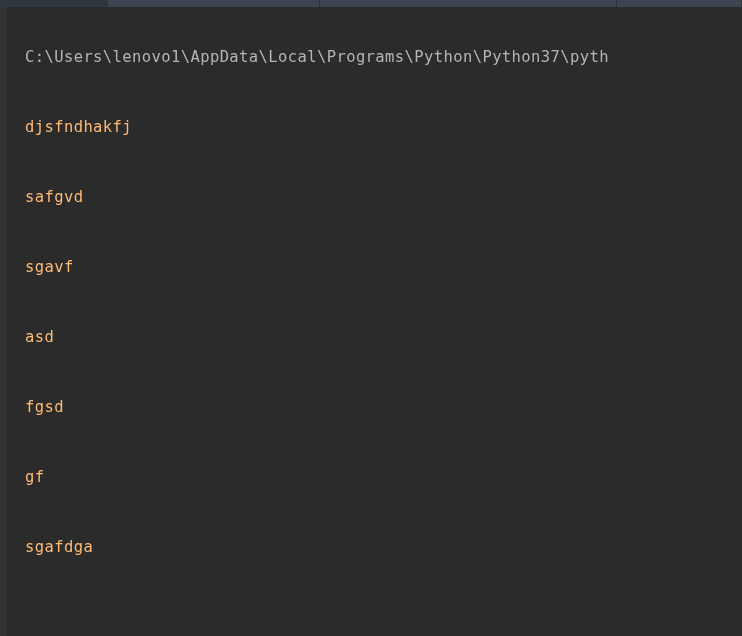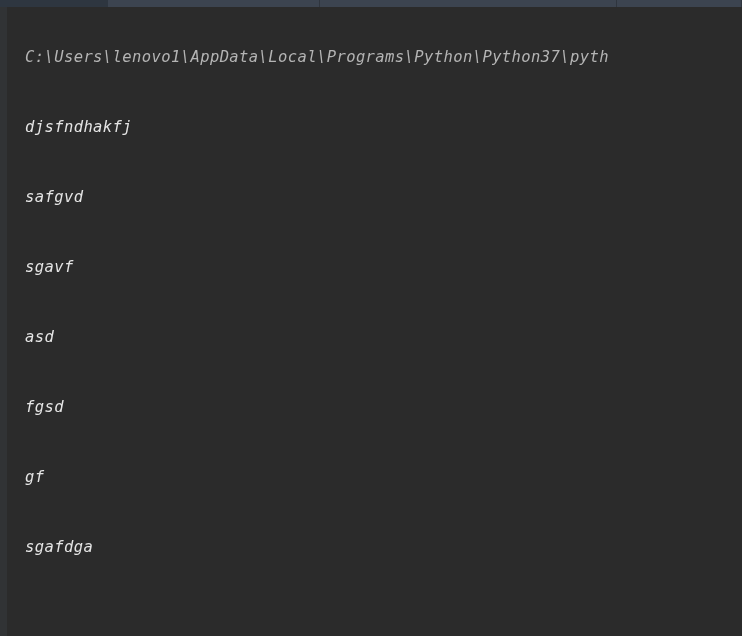--- a/index.html
+++ b/index.html
@@ -51,21 +51,20 @@
   
   #console-panel {
     position: absolute;
     left: 7px;
     top: 7px;
     width: 735px;
     height: 629px;
     background: #2b2b2b;
     overflow: hidden;
     z-index: 2;
-    font-style: italic;
   }
   #console-output {
     position: absolute;
     left: 0;
     top: 0;
     padding: 15px 0 0 18px;
     box-sizing: border-box;
     width: 735px;
     margin: 0;
     white-space: pre;
@@ -73,21 +72,21 @@
     font-size: 15.5px;
     line-height: 70px;
     color: #b7b7b7;
     letter-spacing: 0.4px;
     -webkit-font-smoothing: antialiased;
   }
   .console-line {
     display: block;
     height: 70px;
     white-space: pre;
-    color: #e5e5e5;
+    color: #fdba74;
   }
   .console-line.cmd {
     color: #b4b4b4;
   }
   .console-line.blank {
     height: 70px;
   }
 </style>
 </head>
 <body>

